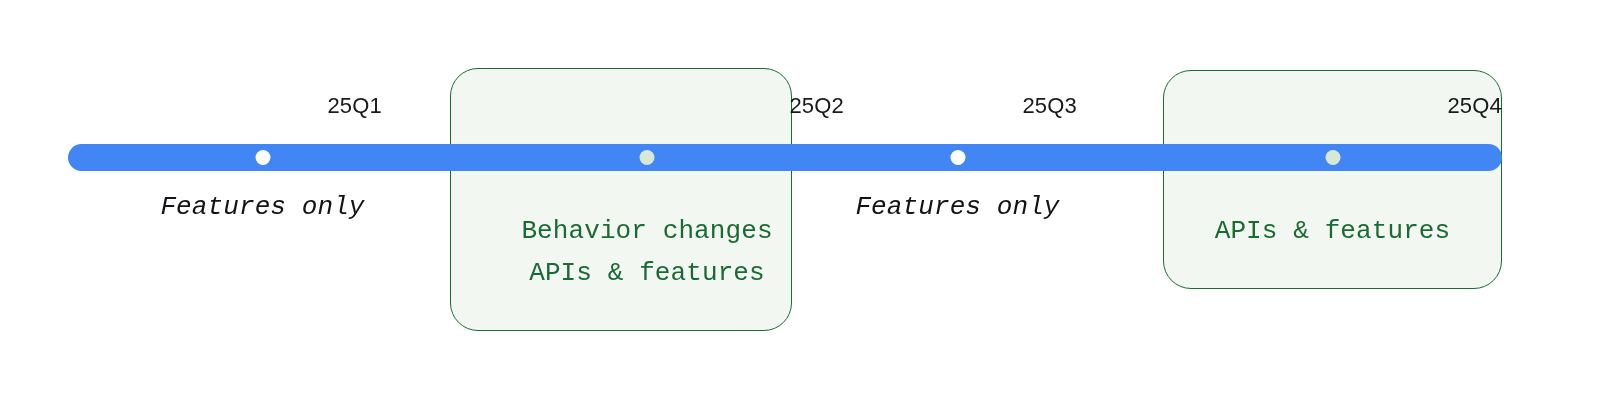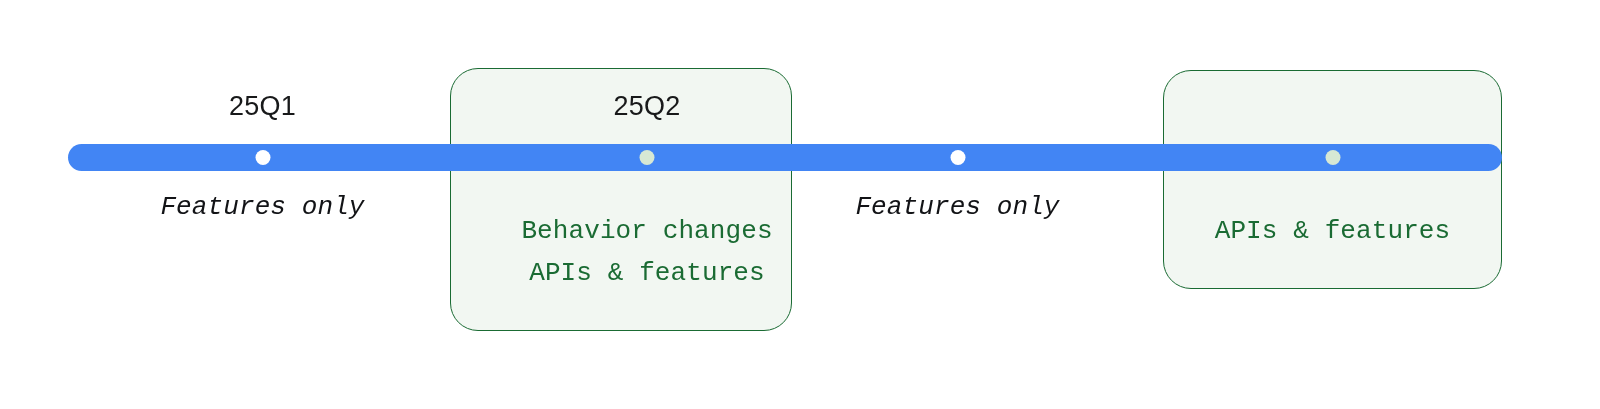--- a/index.html
+++ b/index.html
@@ -52,24 +52,25 @@
     height: 409px;
     z-index: 4;
     text-align: center;
   }
 
   .quarter-label {
     position: absolute;
     top: 90px;
     left: 0;
     width: 100%;
-    font-size: 27px;
+    font-size: 22px;
     color: #18191a;
     letter-spacing: 0.2px;
     line-height: 32px;
+    text-align: right;
   }
 
   .dot {
     position: absolute;
     top: 150px;
     left: 50%;
     transform: translateX(-50%);
     width: 15px;
     height: 15px;
     border-radius: 50%;
@@ -131,26 +132,28 @@
   <div class="quarter" style="left:450px; width:394px;">
     <div class="quarter-label">25Q2</div>
     <div class="dot dot-green"></div>
     <div class="note">
       <div class="release-line first">Behavior changes</div>
       <div class="release-line">APIs &amp; features</div>
     </div>
   </div>
 
   <div class="quarter" style="left:838px; width:239px;">
+    <div class="quarter-label">25Q3</div>
     <div class="dot dot-white"></div>
     <div class="note">
       <div class="note-plain">Features only</div>
     </div>
   </div>
 
   <div class="quarter" style="left:1163px; width:339px;">
+    <div class="quarter-label">25Q4</div>
     <div class="dot dot-green"></div>
     <div class="note">
       <div class="release-line first">APIs &amp; features</div>
     </div>
   </div>
 
 </div>
 
 </body></html>

